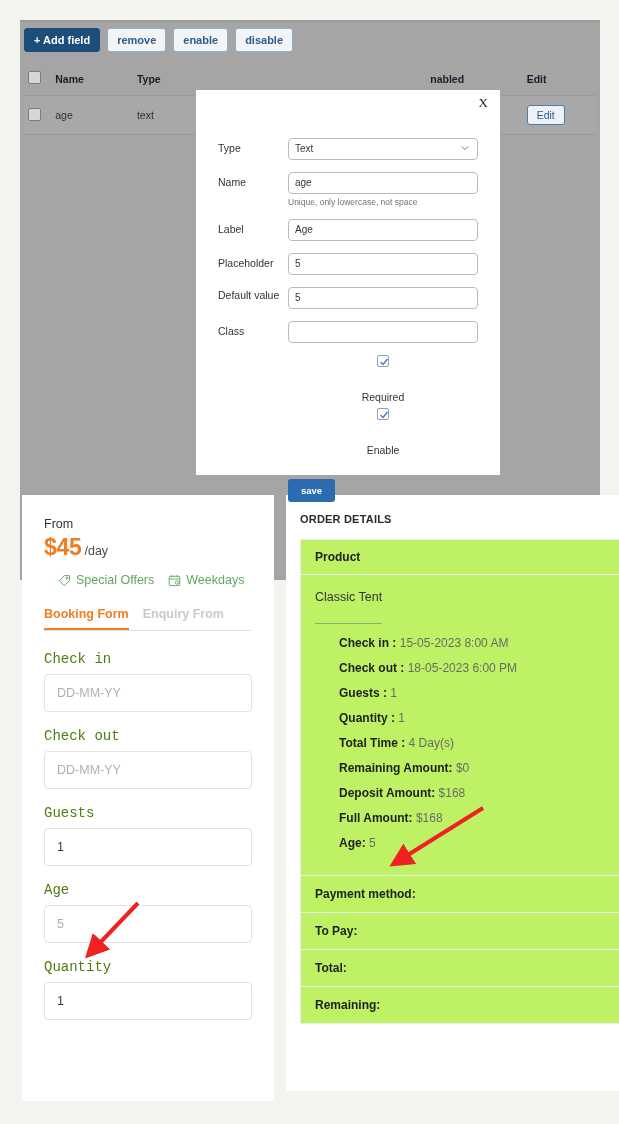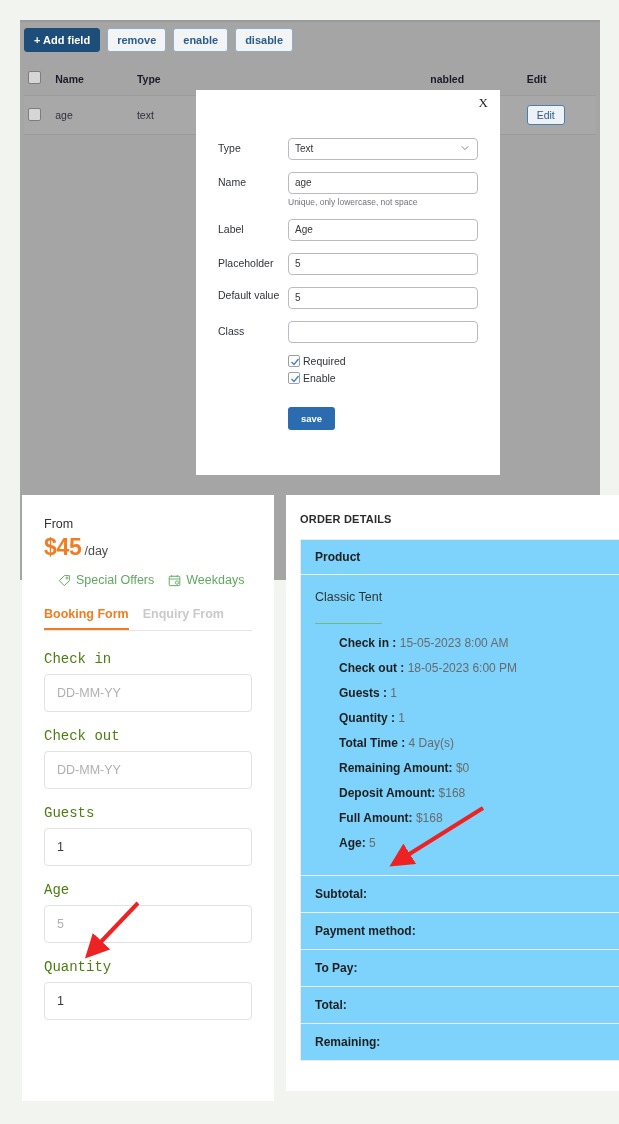--- a/index.html
+++ b/index.html
@@ -147,21 +147,22 @@
   }
   .mhint {
     font-size: 8.5px; color: #6f7378;
     margin-top: 3px;
   }
   .mrow-tall .mlabel { padding-top: 2px; }
   .mcheckrow {
     display: flex; align-items: center;
     margin-left: 70px;
     margin-bottom: 5px;
-    gap: 3px;
+    gap: 24px;
+    flex-direction: column;
   }
   .mcheck {
     width: 12px; height: 12px;
     border: 1px solid #9ca0a6;
     border-radius: 2px;
     background: #fff;
     position: relative;
     flex: 0 0 12px;
   }
   .mcheck svg { position: absolute; left: 1px; top: 1px; }
@@ -248,21 +249,21 @@
   }
   #order-inner { padding: 18px 0 0 14px; }
   #order-title {
     font-size: 11px; font-weight: bold; color: #2b2b2b;
     letter-spacing: 0.2px;
     margin-bottom: 14px;
   }
   #order-table {
     border: 1px solid #ececec;
     border-right: none;
-    background: #7dd3fc;
+    background: #bef264;
   }
   .ot-head {
     padding: 10px 14px;
     font-size: 12px; font-weight: bold; color: #222;
     border-bottom: 1px solid #ececec;
   }
   .ot-body { padding: 12px 14px 14px 14px; }
   .prod-name {
     font-size: 12.5px; color: #333;
     border-bottom: 1.5px solid #7ab87a;
@@ -503,21 +504,20 @@
           <div class="attr">
             <b>Full Amount:</b>
             <span>$168</span>
           </div>
           <div class="attr">
             <b>Age:</b>
             <span>5</span>
           </div>
         </div>
 
-        <div class="ot-row">Subtotal:</div>
         <div class="ot-row">Payment method:</div>
         <div class="ot-row">To Pay:</div>
         <div class="ot-row">Total:</div>
         <div class="ot-row">Remaining:</div>
       </div>
     </div>
   </div>
 </div>
 
 <svg class="arrow-svg" style="left:80px; top:895px;" width="70" height="70" viewBox="0 0 70 70">

